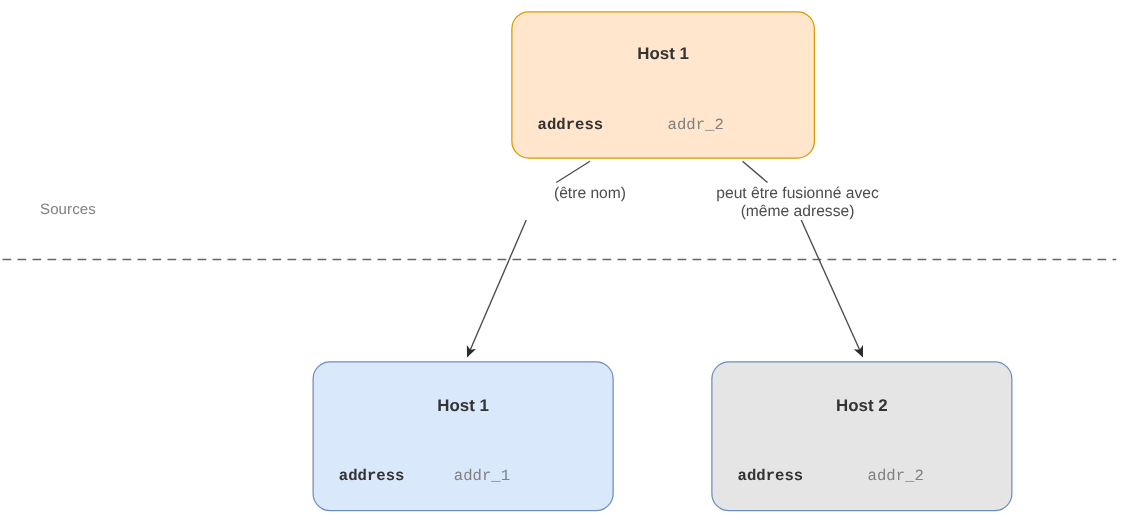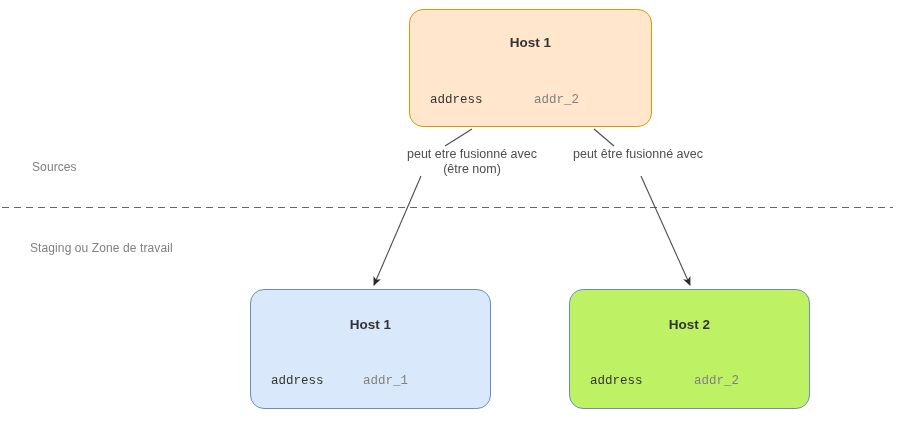--- a/index.html
+++ b/index.html
@@ -66,21 +66,21 @@
   .attr-row {
     position: absolute;
     left: 0;
     right: 0;
     font-family: "Liberation Mono", "DejaVu Sans Mono", monospace;
     font-size: 12.5px;
     white-space: nowrap;
   }
   .attr-key {
     position: absolute;
-    font-weight: normal;
+    font-weight: bold;
     color: #333333;
   }
   .attr-val {
     position: absolute;
     color: #808080;
   }
 
   
   #entity-source-host1 {
     left: 409px;
@@ -105,21 +105,21 @@
   }
   #entity-staging-host1 .entity-title { top: 27px; }
   #entity-staging-host1 .attr-key { left: 20px; top: 84px; }
   #entity-staging-host1 .attr-val { left: 112px; top: 84px; }
 
   #entity-staging-host2 {
     left: 569px;
     top: 289px;
     width: 241px;
     height: 120px;
-    background: #bef264;
+    background: #e5e5e5;
     border-color: #6c8ebf;
   }
   #entity-staging-host2 .entity-title { top: 27px; }
   #entity-staging-host2 .attr-key { left: 20px; top: 84px; }
   #entity-staging-host2 .attr-val { left: 124px; top: 84px; }
 
   
   .edge-label {
     position: absolute;
     text-align: center;
@@ -148,21 +148,20 @@
 
     <line x1="472" y1="129" x2="445" y2="146" stroke="#4d4d4d" stroke-width="1.1"></line>
     <line x1="421" y1="176" x2="374" y2="285" stroke="#4d4d4d" stroke-width="1.1" marker-end="url(#arrowhead)"></line>
 
     <line x1="594" y1="129" x2="614" y2="146" stroke="#4d4d4d" stroke-width="1.1"></line>
     <line x1="641" y1="176" x2="690" y2="285" stroke="#4d4d4d" stroke-width="1.1" marker-end="url(#arrowhead)"></line>
   </svg>
 
   <div id="zone-sources-label" class="zone-label">Sources</div>
 
-  <div id="zone-staging-label" class="zone-label">Staging ou Zone de travail</div>
 
   <div id="entity-source-host1" class="entity">
     <div class="entity-title">Host 1</div>
     <div class="attr-row">
       <span class="attr-key">address</span>
       <span class="attr-val">addr_2</span>
     </div>
   </div>
 
   <div id="entity-staging-host1" class="entity">
@@ -175,21 +174,21 @@
 
   <div id="entity-staging-host2" class="entity">
     <div class="entity-title">Host 2</div>
     <div class="attr-row">
       <span class="attr-key">address</span>
       <span class="attr-val">addr_2</span>
     </div>
   </div>
 
   <div id="edge-label-left" class="edge-label">
-    <span>peut etre fusionné avec</span>
     <span class="line2">(être nom)</span>
   </div>
 
   <div id="edge-label-right" class="edge-label">
     <span>peut être fusionné avec</span>
+    <span class="line2">(même adresse)</span>
   </div>
 
 </div>
 
 </body></html>

